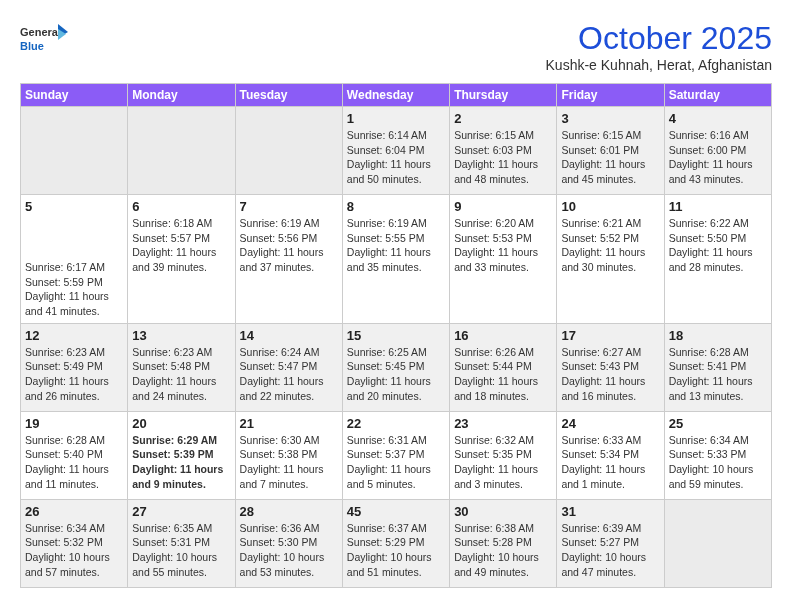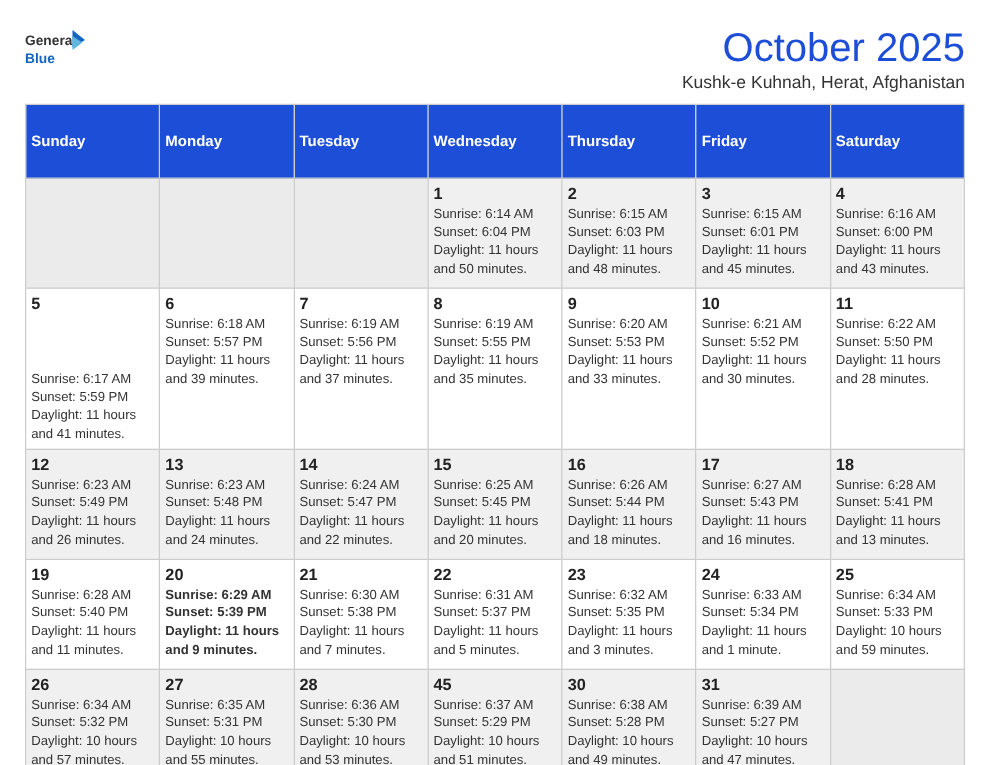--- a/index.html
+++ b/index.html
@@ -32,23 +32,23 @@
     .subtitle {
       font-size: 14px;
       color: #333;
     }
     .calendar {
       width: 100%;
       border-collapse: collapse;
       font-size: 11px;
     }
     .calendar th {
-      background-color: #1d4ed8;
+      background-color: #8b5cf6;
       color: #fff;
-      padding: 22px 4px;
+      padding: 4px 4px;
       text-align: left;
       font-size: 12px;
       font-weight: bold;
       border: 1px solid #ccc;
     }
     .calendar td {
       border: 1px solid #ccc;
       vertical-align: top;
       padding: 4px;
       width: calc(100% / 7);

